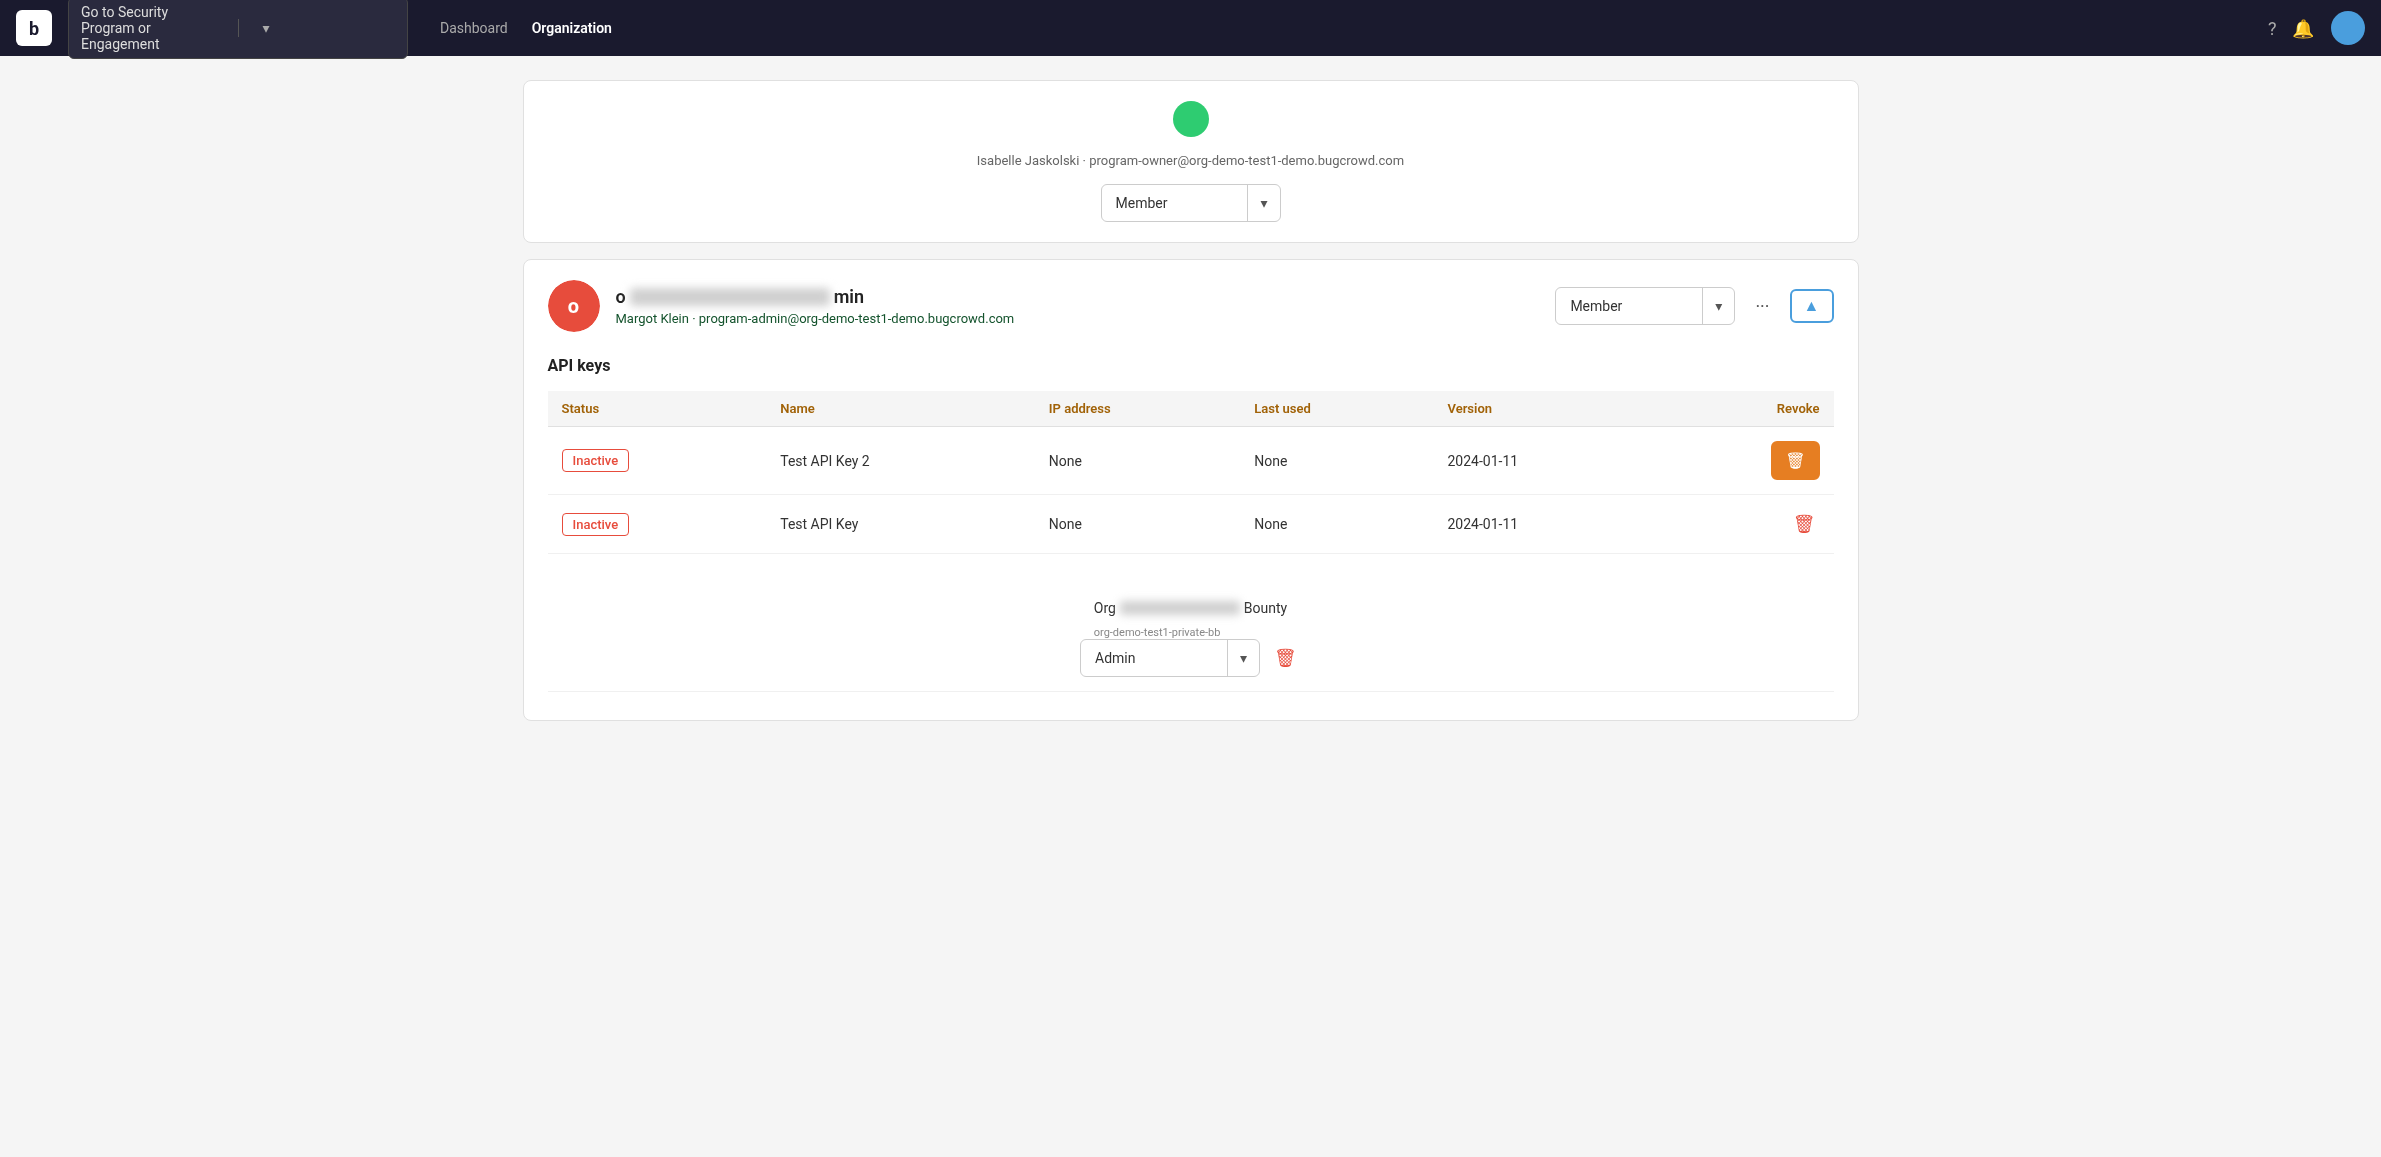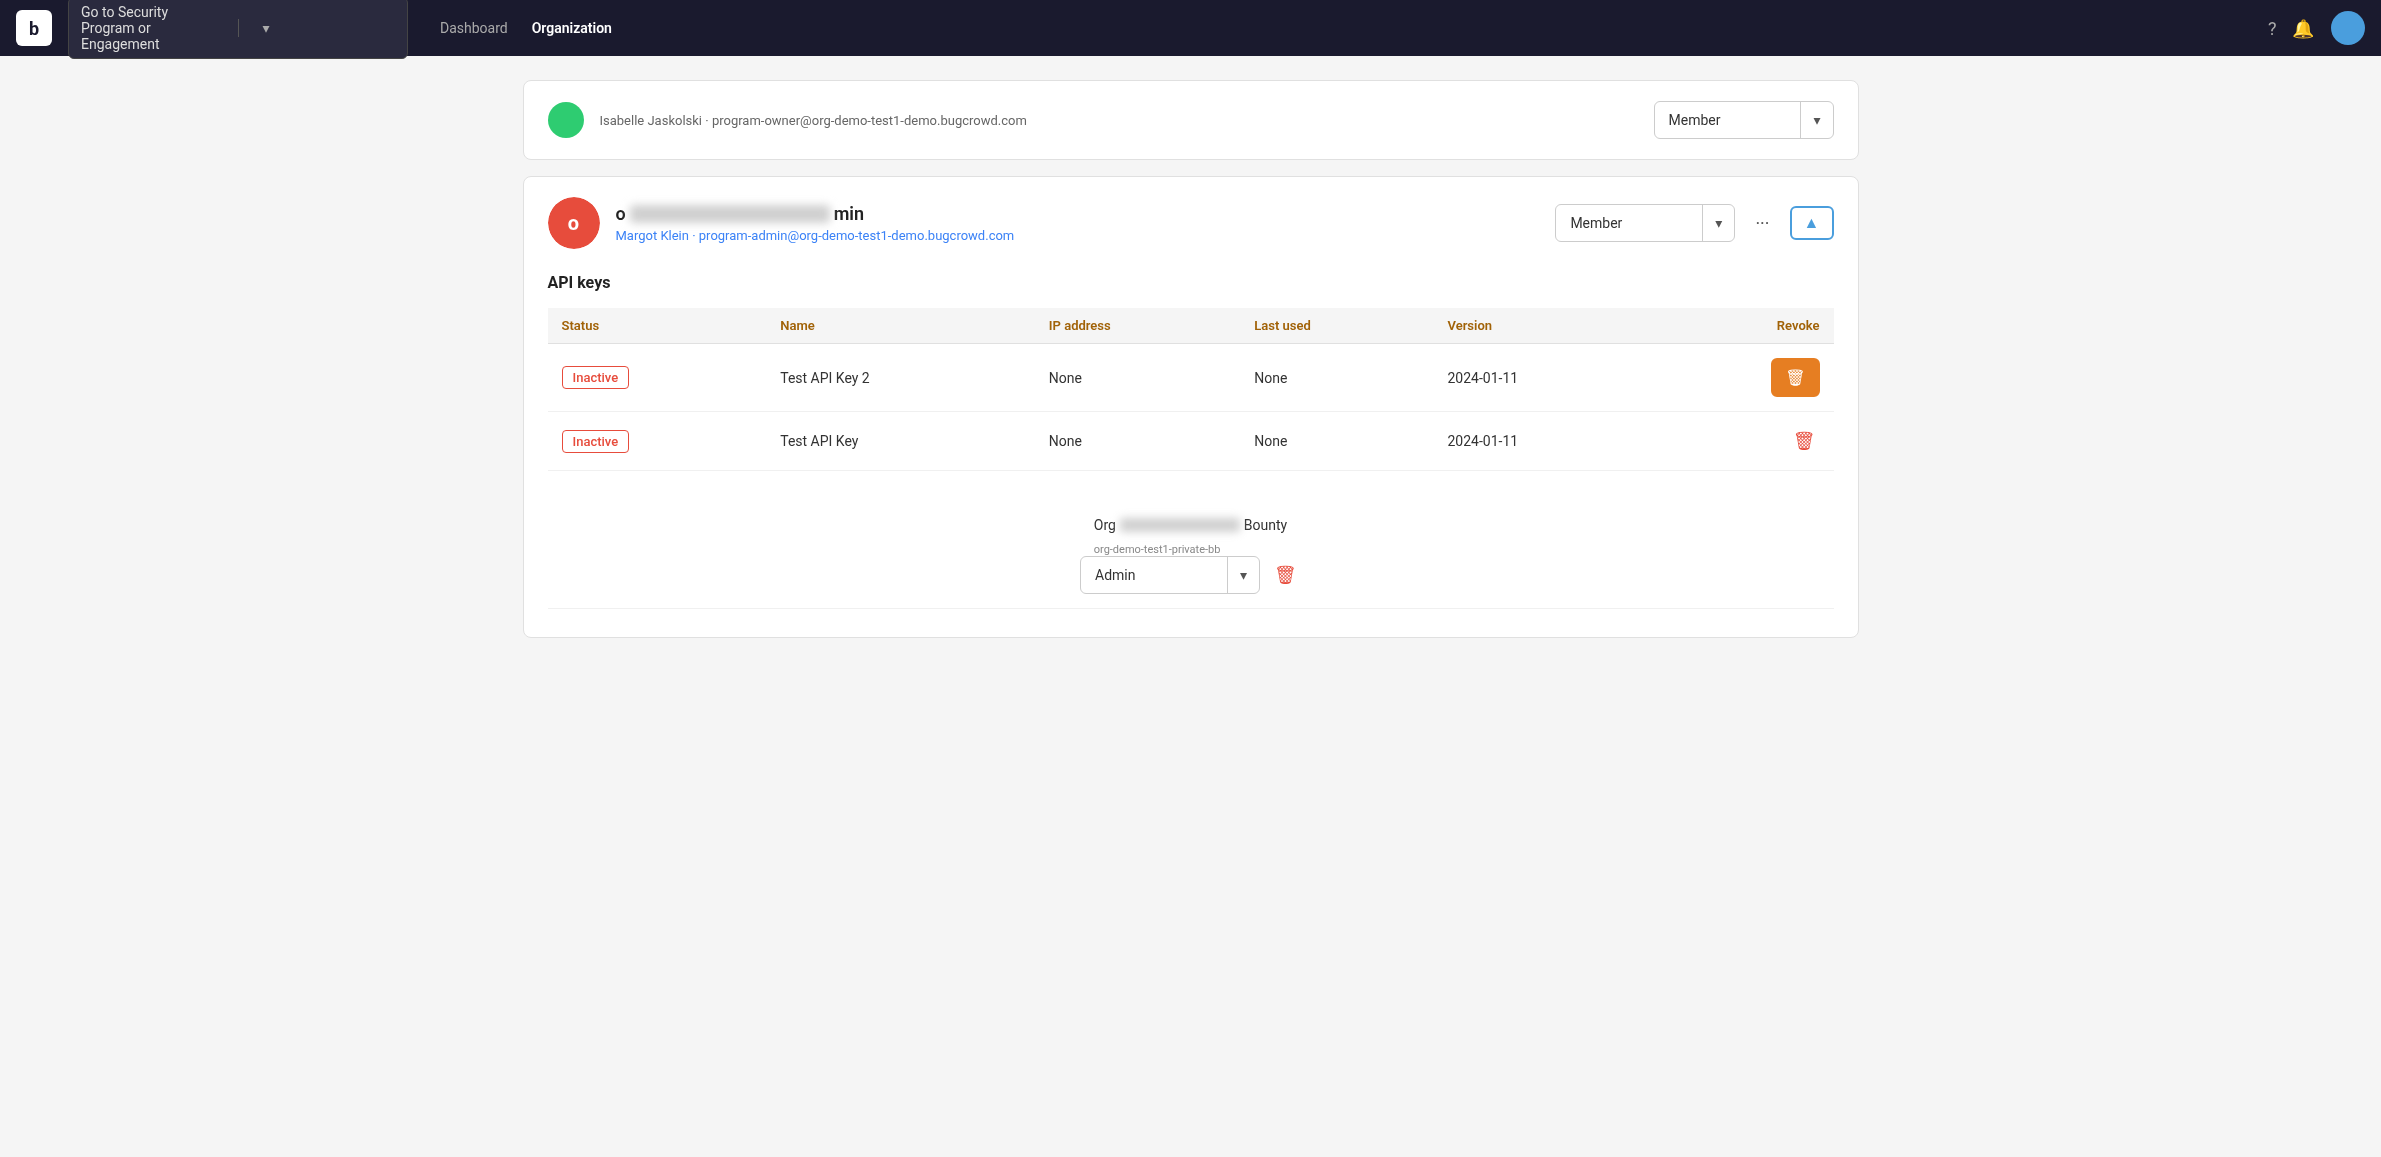--- a/index.html
+++ b/index.html
@@ -158,21 +158,21 @@
       display: inline-block;
       width: 200px;
       height: 18px;
       background: #d0d0d0;
       border-radius: 4px;
       filter: blur(4px);
       vertical-align: middle;
     }
 
     .user-email {
-      color: #3b82f6;
+      color: #14532d;
       font-size: 13px;
       margin-top: 4px;
     }
 
     .user-card-actions {
       display: flex;
       align-items: center;
       gap: 12px;
     }
 
@@ -396,20 +396,21 @@
       border: 1px solid #e0e0e0;
       border-radius: 8px;
       padding: 20px 24px;
       margin-bottom: 16px;
     }
 
     .prev-user-header {
       display: flex;
       align-items: center;
       gap: 16px;
+      flex-direction: column;
     }
 
     .prev-user-avatar {
       width: 36px;
       height: 36px;
       border-radius: 50%;
       background: #2ecc71;
       flex-shrink: 0;
     }
 

